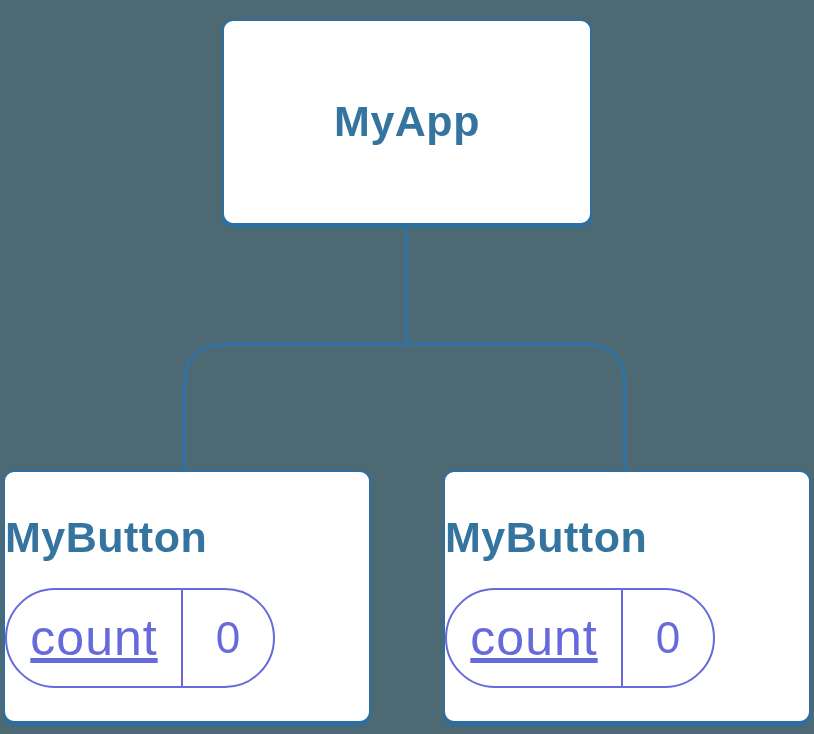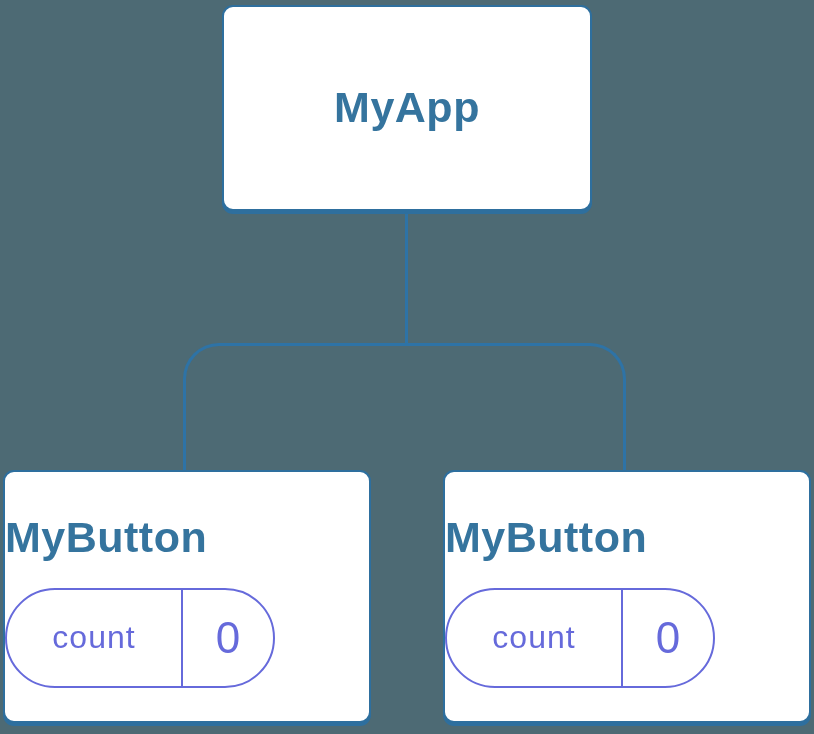--- a/index.html
+++ b/index.html
@@ -39,21 +39,21 @@
   .card {
     position: absolute;
     box-sizing: border-box;
     background: #FFFFFF;
     border: 2px solid #2E6F9E;
     border-radius: 11px;
     box-shadow: 0 3px 0 #2E6F9E;
   }
   .root-card {
     left: 222px;
-    top: 5px;
+    top: 19px;
     width: 370px;
     height: 206px;
     display: flex;
     align-items: center;
     justify-content: center;
   }
   .child-card {
     top: 470px;
     width: 368px;
     height: 253px;
@@ -84,22 +84,23 @@
     display: flex;
     color: #666ADB;
     background: #FFFFFF;
   }
   .pill-key {
     width: 174px;
     border-right: 2px solid #666ADB;
     display: flex;
     align-items: center;
     justify-content: center;
-    font-size: 32px;
+    font-size: 50px;
     letter-spacing: 1px;
+    text-decoration: underline;
   }
   .pill-value {
     flex: 1;
     display: flex;
     align-items: center;
     justify-content: center;
     font-size: 44px;
   }
 </style>
 </head>

